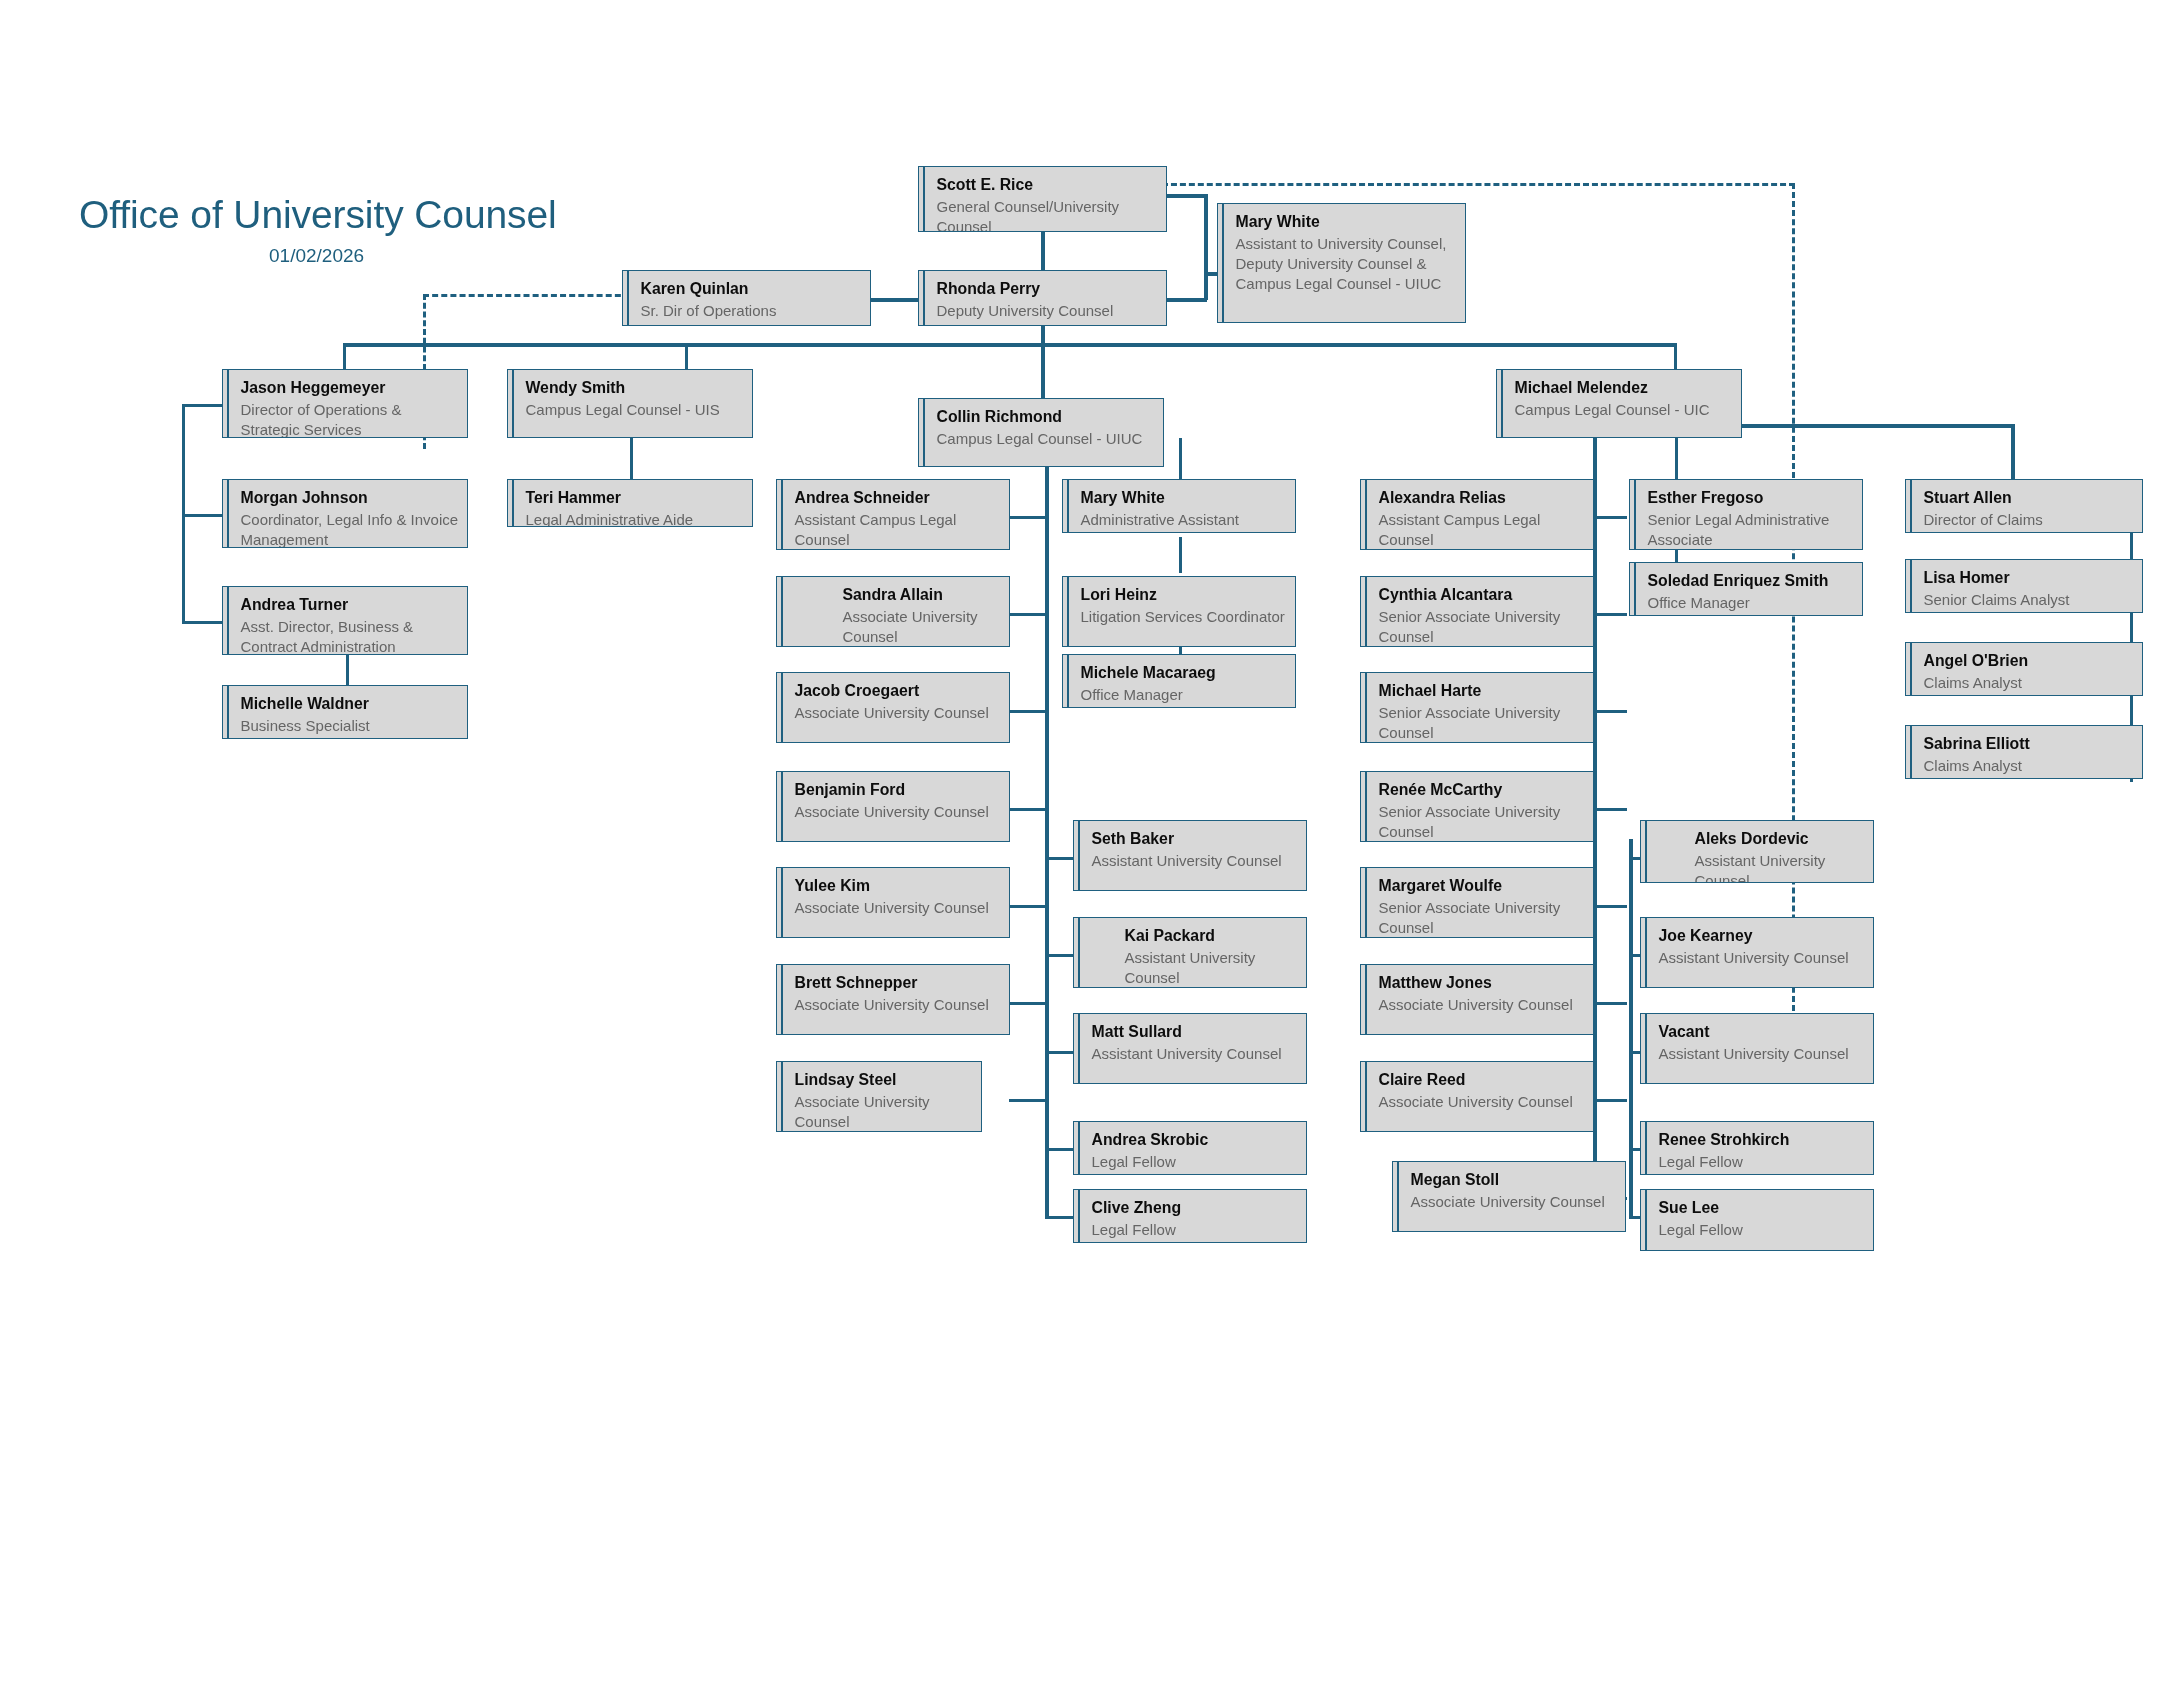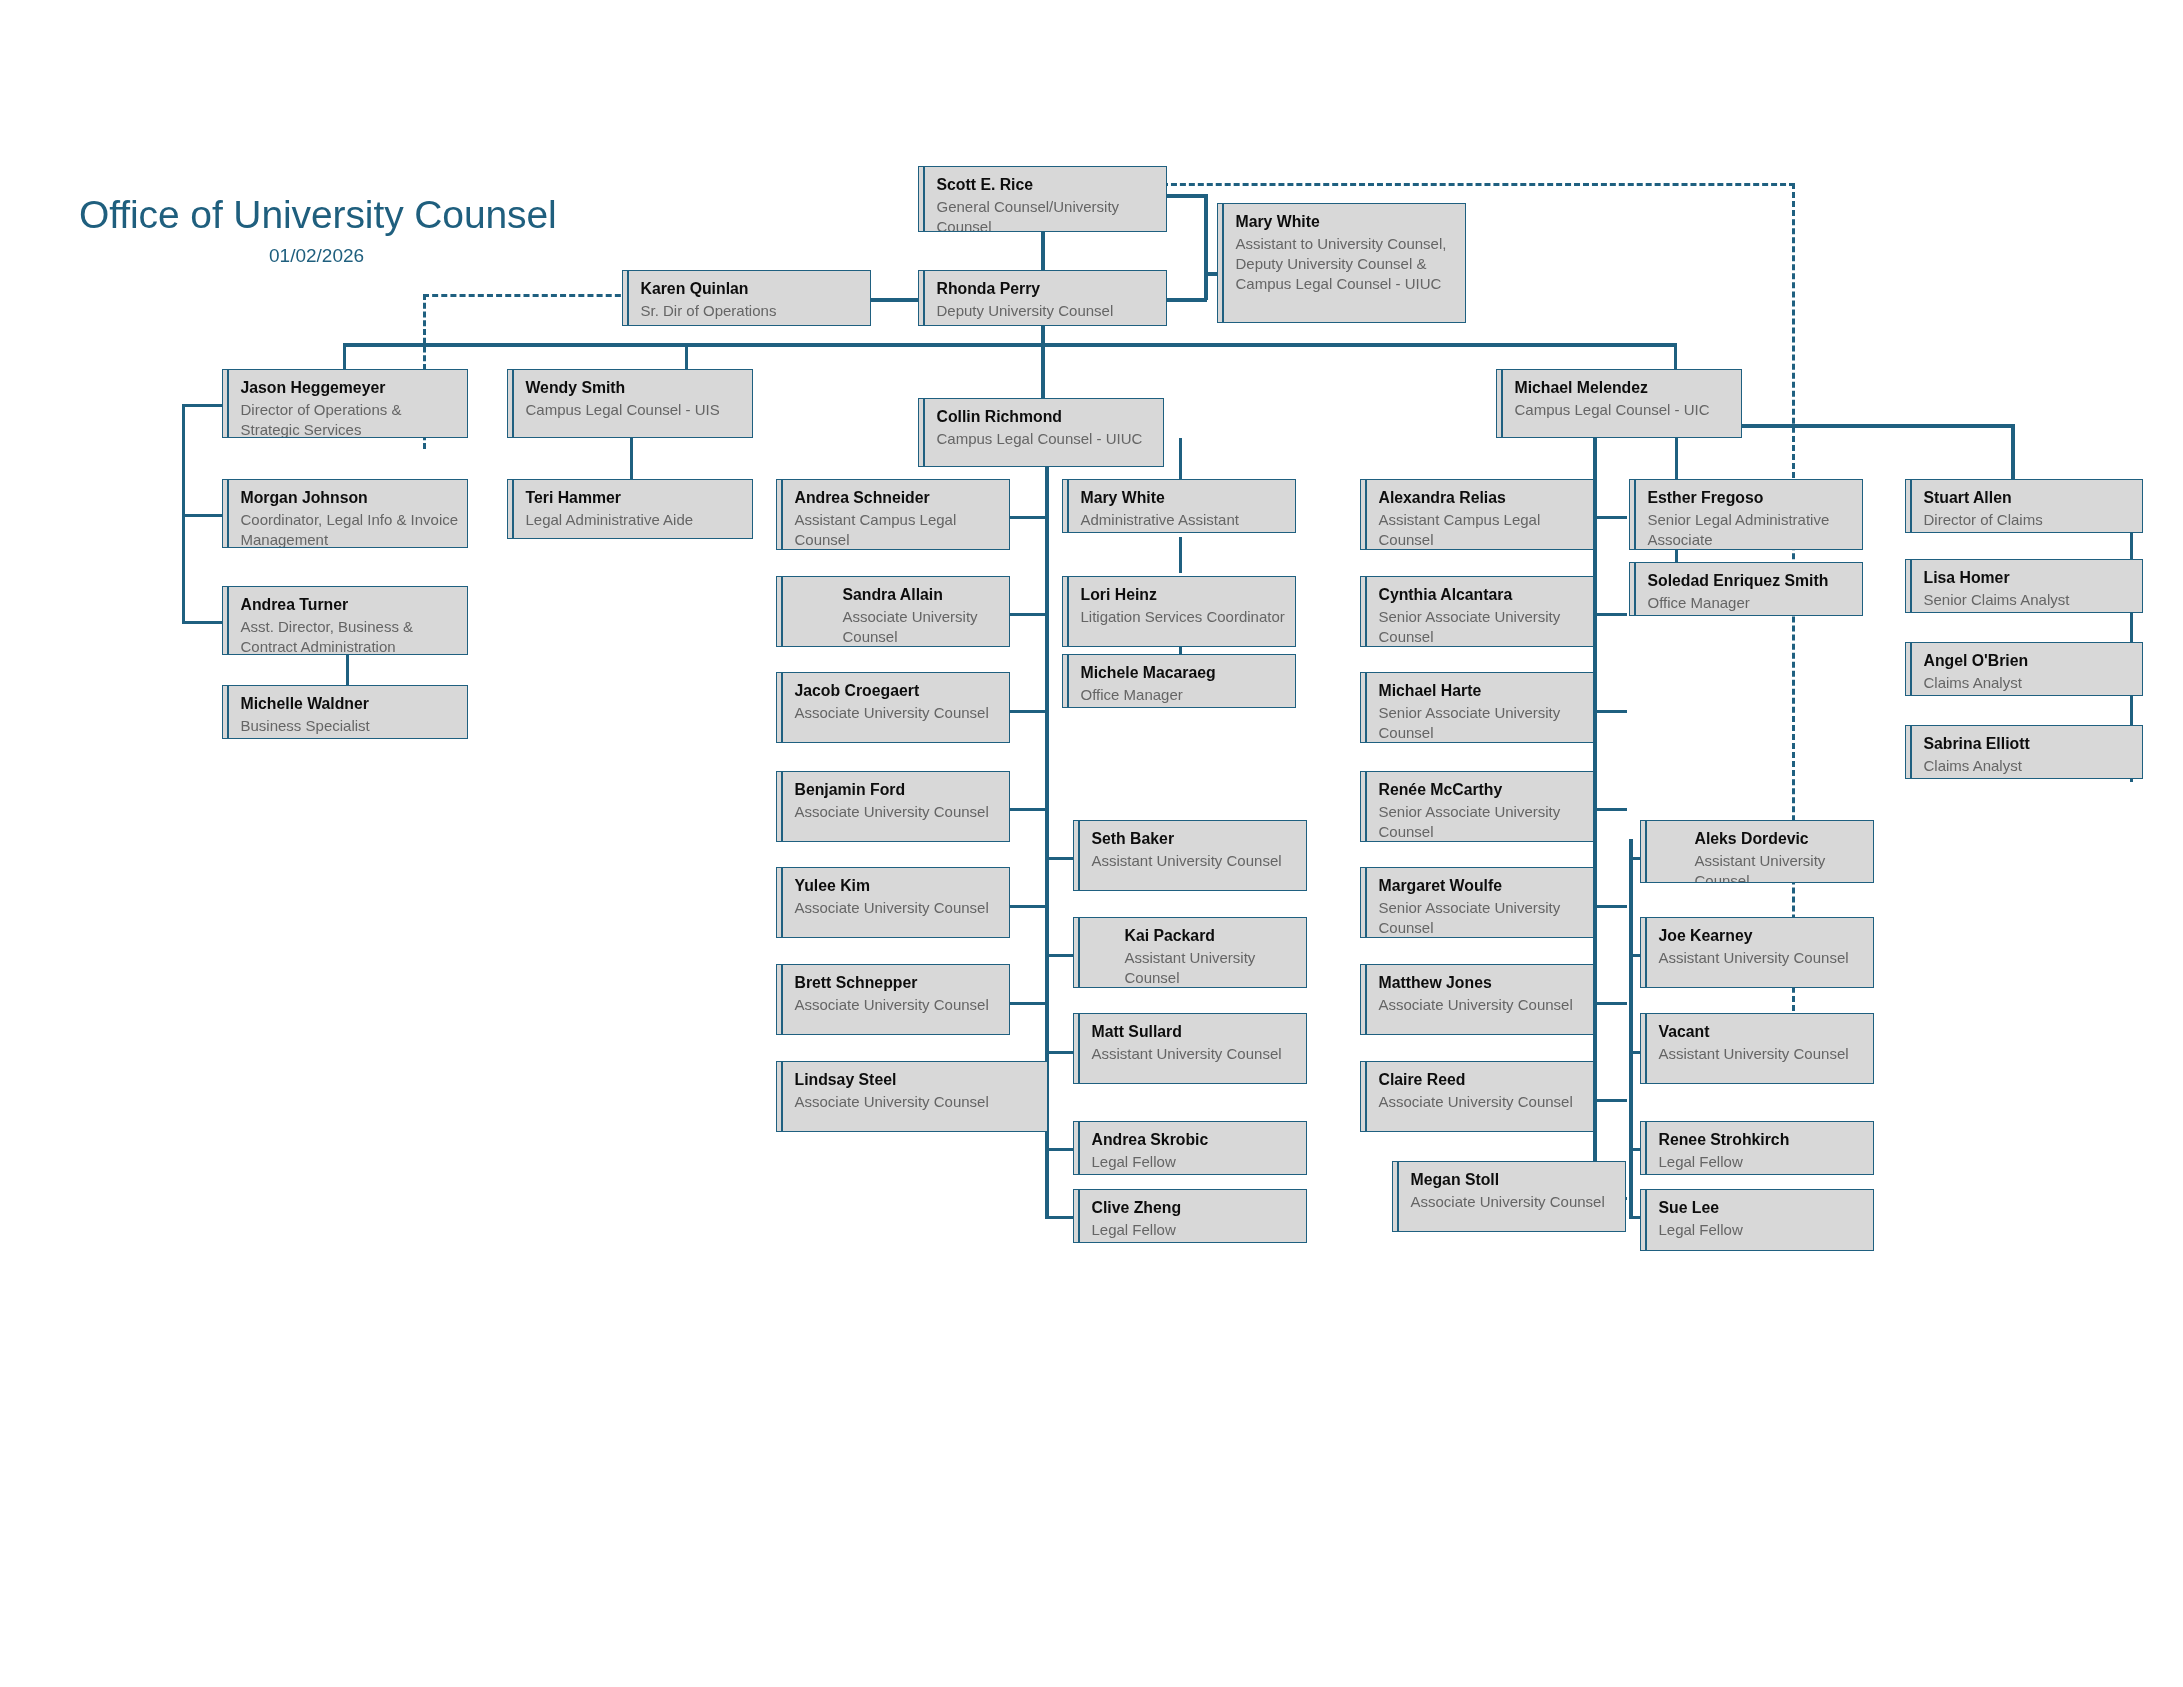--- a/index.html
+++ b/index.html
@@ -201,21 +201,21 @@
   <div class="node" style="left:222px;top:586px;width:246px;height:69px;">
     <span class="nm">Andrea Turner</span>
     <span class="rl">Asst. Director, Business &amp; Contract Administration</span>
   </div>
 
   <div class="node" style="left:222px;top:685px;width:246px;height:54px;">
     <span class="nm">Michelle Waldner</span>
     <span class="rl">Business Specialist</span>
   </div>
 
-  <div class="node" style="left:507px;top:479px;width:246px;height:60px;">
+  <div class="node" style="left:507px;top:479px;width:246px;height:48px;">
     <span class="nm">Teri Hammer</span>
     <span class="rl">Legal Administrative Aide</span>
   </div>
 
   <div class="node" style="left:776px;top:479px;width:234px;height:71px;">
     <span class="nm">Andrea Schneider</span>
     <span class="rl">Assistant Campus Legal Counsel</span>
   </div>
   <div class="node" style="left:776px;top:576px;width:234px;height:71px;padding-left:48px;">
     <span class="nm">Sandra Allain</span>
@@ -230,21 +230,21 @@
     <span class="rl">Associate University Counsel</span>
   </div>
   <div class="node" style="left:776px;top:867px;width:234px;height:71px;">
     <span class="nm">Yulee Kim</span>
     <span class="rl">Associate University Counsel</span>
   </div>
   <div class="node" style="left:776px;top:964px;width:234px;height:71px;">
     <span class="nm">Brett Schnepper</span>
     <span class="rl">Associate University Counsel</span>
   </div>
-  <div class="node" style="left:776px;top:1061px;width:272px;height:71px;">
+  <div class="node" style="left:776px;top:1061px;width:206px;height:71px;">
     <span class="nm">Lindsay Steel</span>
     <span class="rl">Associate University Counsel</span>
   </div>
 
   <div class="node" style="left:1062px;top:479px;width:234px;height:54px;">
     <span class="nm">Mary White</span>
     <span class="rl">Administrative Assistant</span>
   </div>
   <div class="node" style="left:1062px;top:576px;width:234px;height:71px;">
     <span class="nm">Lori Heinz</span>

